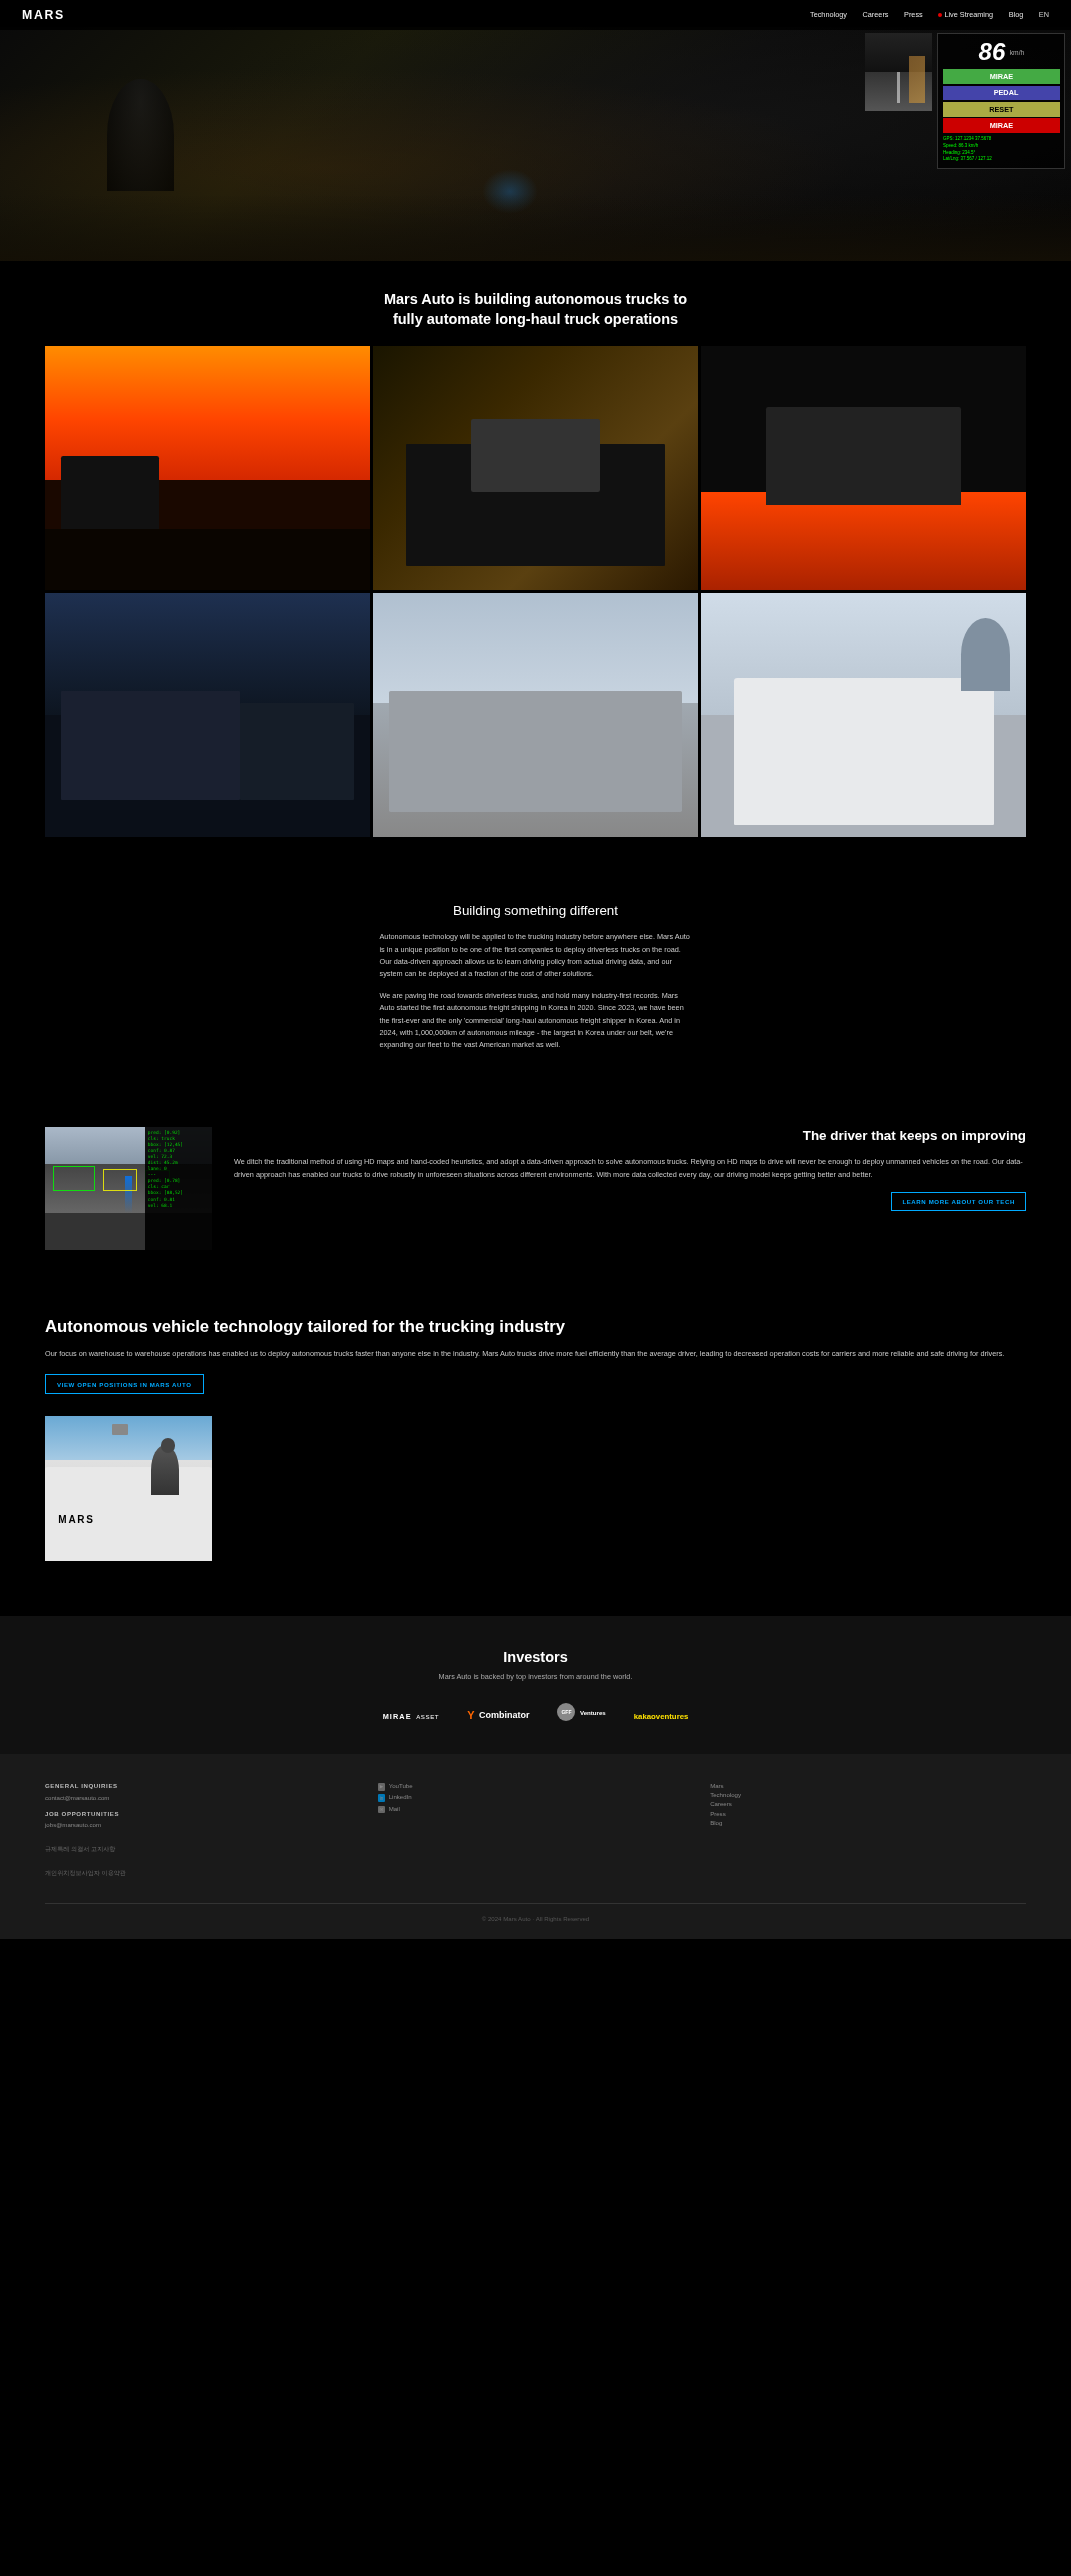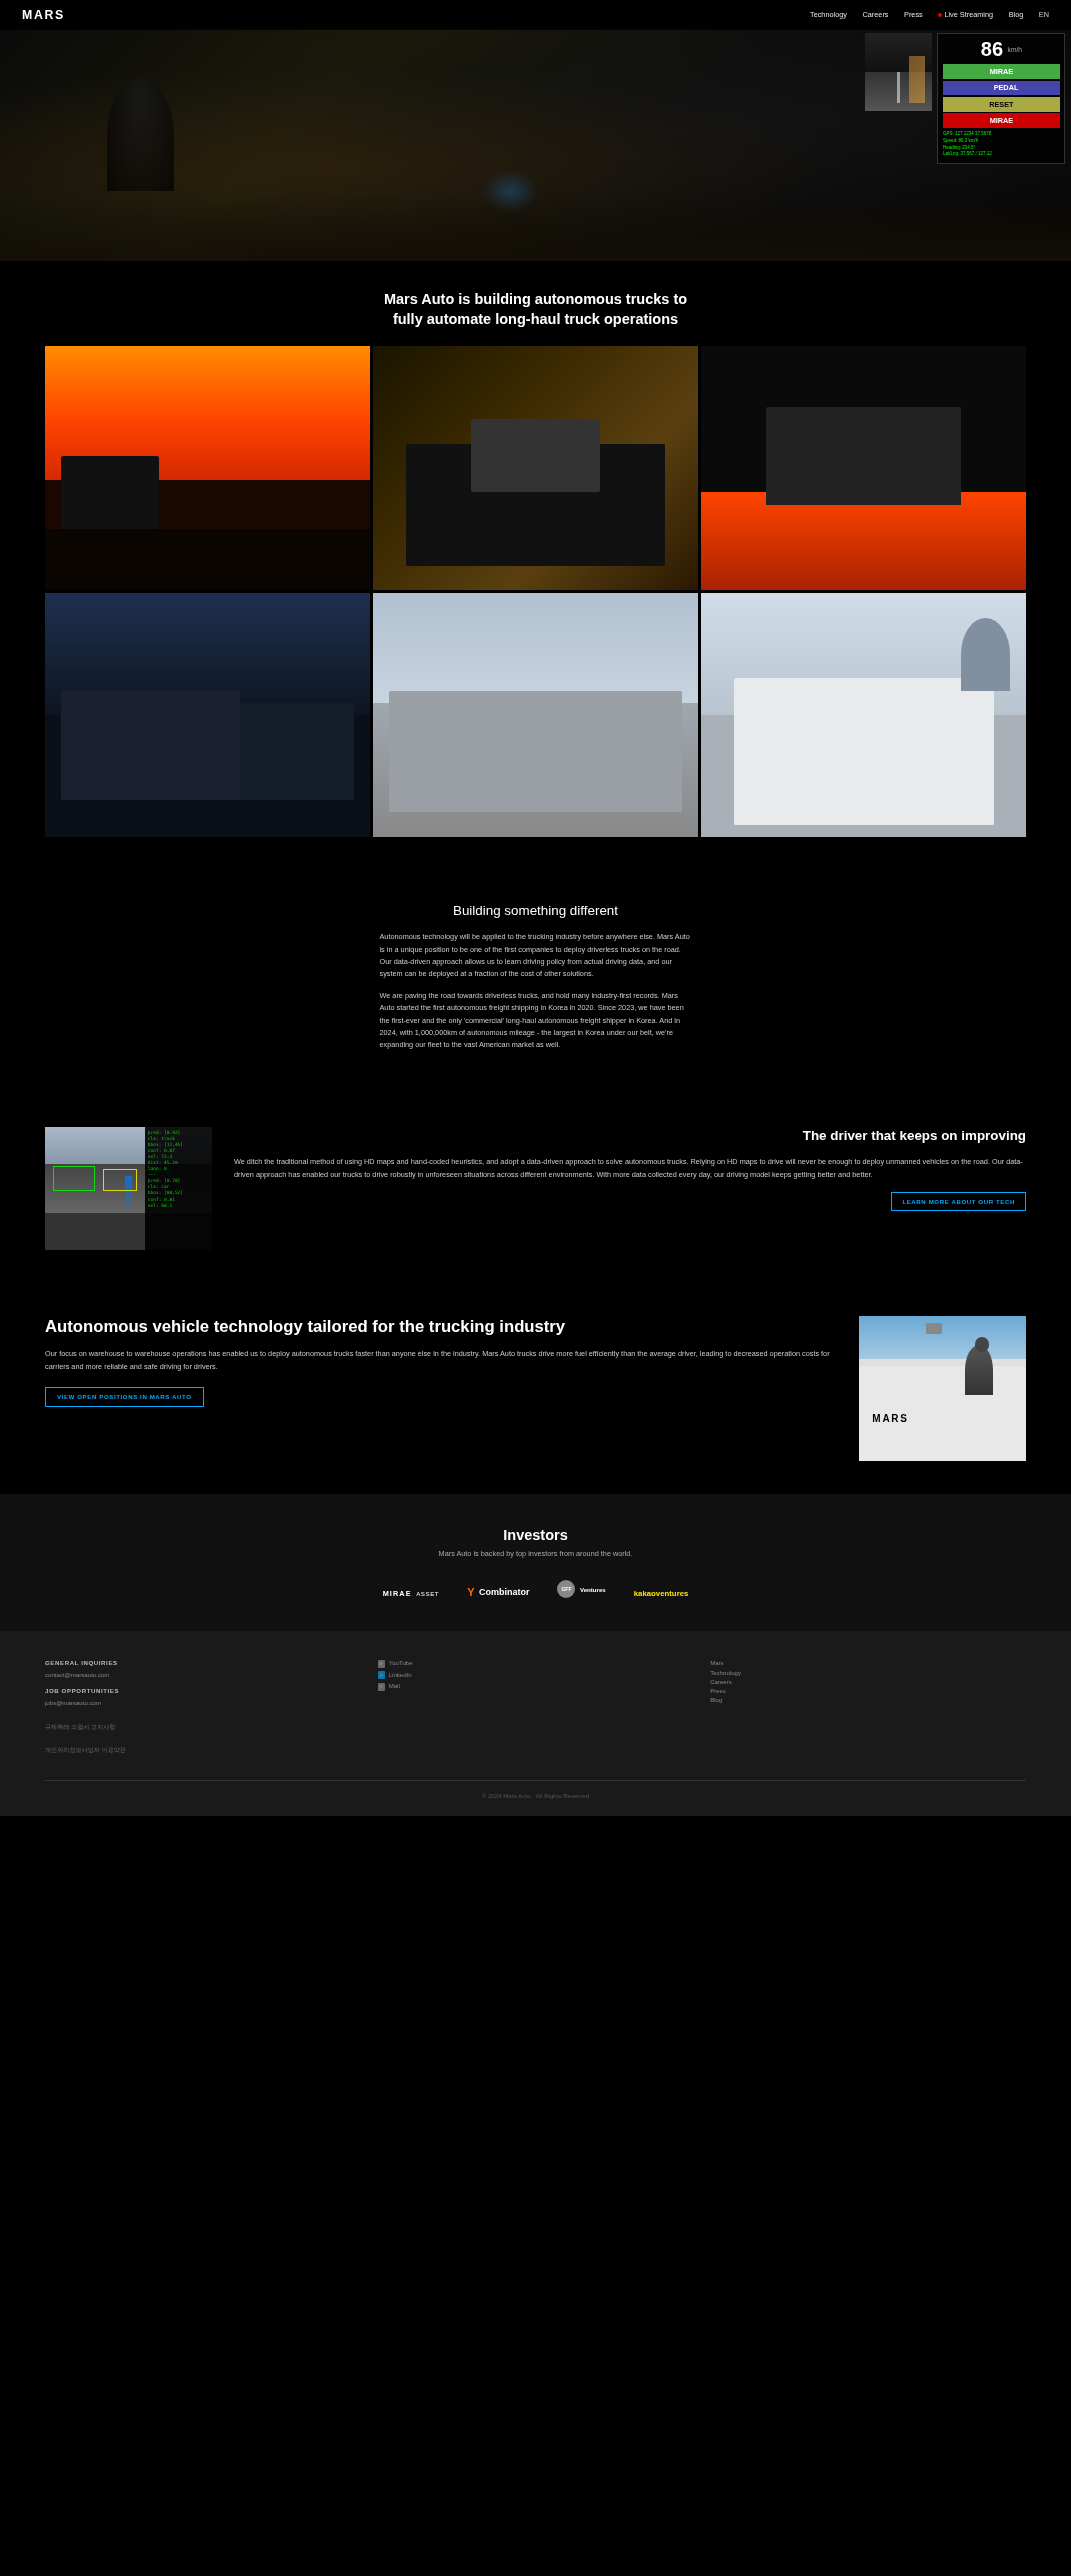--- a/index.html
+++ b/index.html
@@ -91,24 +91,25 @@
       position: absolute;
       top: 5.6px; right: 5.6px;
       background: rgba(0,0,0,0.75);
       border: 0.6px solid #333;
       padding: 4.5px;
       width: 128px;
       font-size: 5.6px;
       color: #0f0;
     }
     .hud-speed {
-      font-size: 20px;
+      font-size: 24px;
       font-weight: 700;
       color: #fff;
       text-align: center;
+      font-style: italic;
     }
     .hud-unit { font-size: 6.7px; color: #aaa; }
     .hud-btn {
       display: block;
       width: 100%;
       margin: 1.7px 0;
       padding: 2.8px;
       text-align: center;
       font-weight: bold;
       font-size: 7.3px;
@@ -250,20 +251,21 @@
       float: right;
     }
 
     
     .av-section {
       background: #000;
       padding: 33px 45px;
       display: flex;
       align-items: flex-start;
       gap: 22px;
+      flex-direction: column;
     }
     .av-left {
       flex: 1;
     }
     .av-left h2 {
       font-size: 16.7px;
       font-weight: 700;
       line-height: 1.3;
       margin-bottom: 11px;
     }

